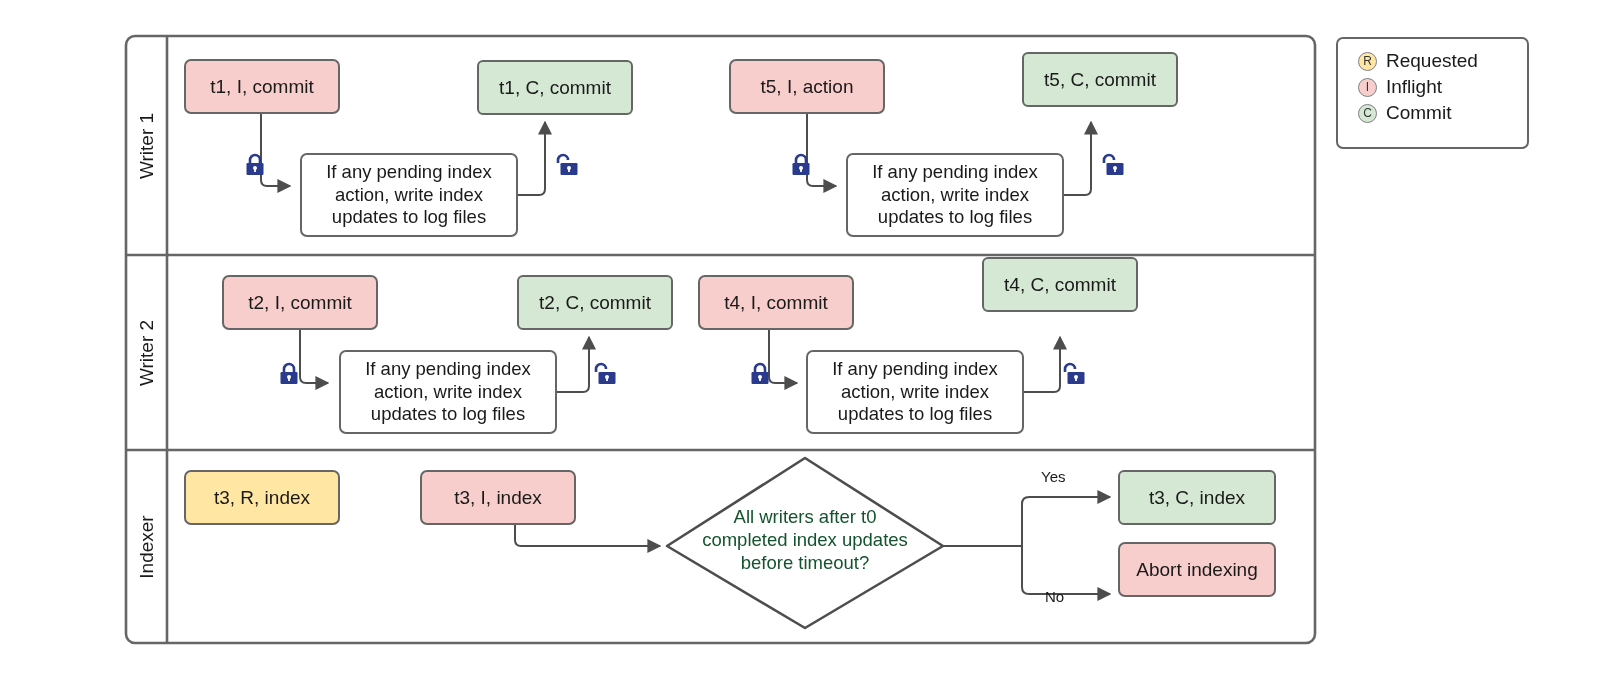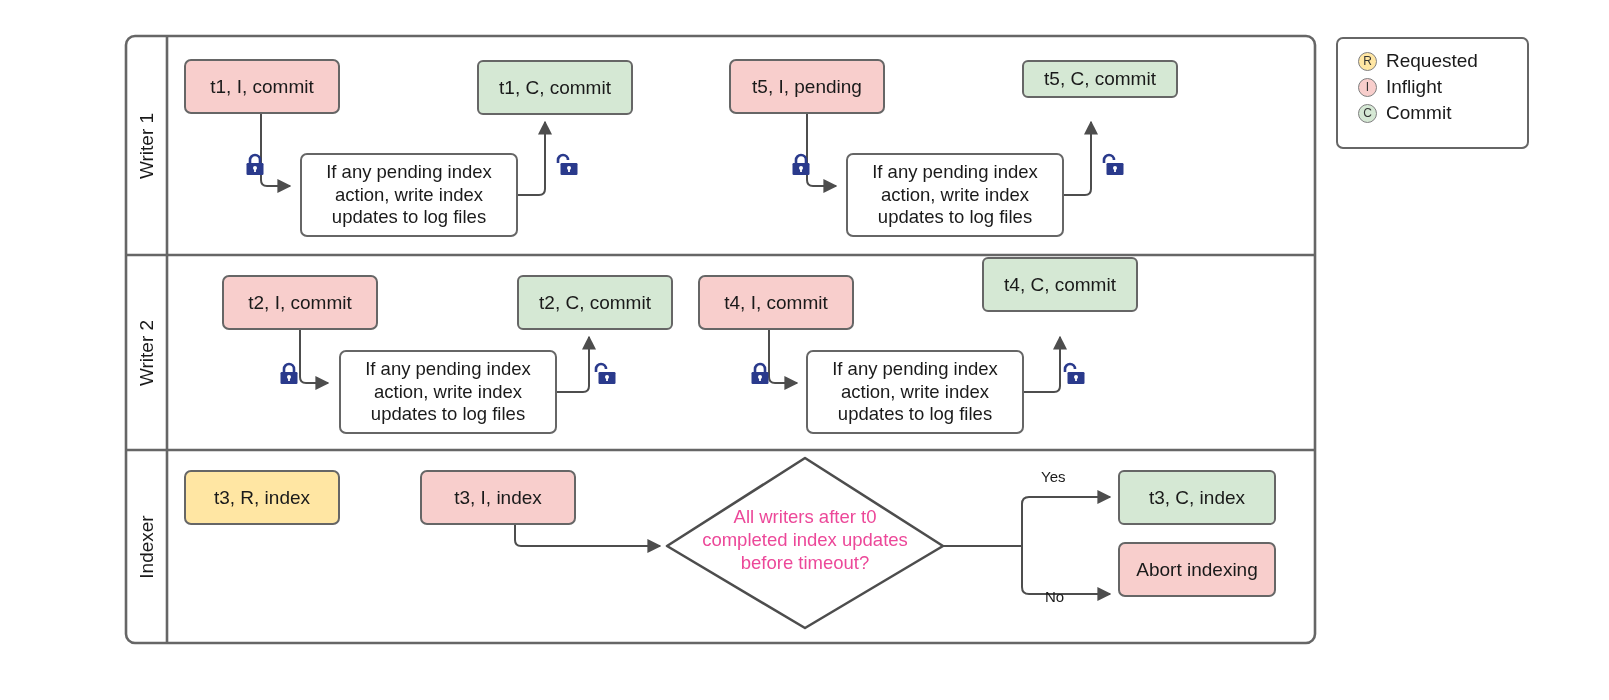--- a/index.html
+++ b/index.html
@@ -37,21 +37,21 @@
 
   
   .edge-label{
     position:absolute;font-size:15px;color:#1a1a1a;
     background:transparent;white-space:nowrap;
   }
 
   
   .diamond-text{
     position:absolute;text-align:center;font-size:18.5px;
-    line-height:1.24;color:#ec4899;white-space:nowrap;
+    line-height:1.24;color:#14532d;white-space:nowrap;
   }
 
   
   #legend{
     position:absolute;box-sizing:border-box;
     border:2px solid #666666;border-radius:7px;background:#ffffff;
   }
   .legend-row{
     position:absolute;display:flex;align-items:center;
     font-size:19px;color:#1a1a1a;
@@ -123,23 +123,23 @@
     <span>Indexer</span>
   </div>
 
   <div class="node n-pink" style="left:184px;top:59px;width:156px;height:55px;">
     <span>t1, I, commit</span>
   </div>
   <div class="node n-green" style="left:477px;top:60px;width:156px;height:55px;">
     <span>t1, C, commit</span>
   </div>
   <div class="node n-pink" style="left:729px;top:59px;width:156px;height:55px;">
-    <span>t5, I, pending</span>
-  </div>
-  <div class="node n-green" style="left:1022px;top:60px;width:156px;height:38px;">
+    <span>t5, I, action</span>
+  </div>
+  <div class="node n-green" style="left:1022px;top:52px;width:156px;height:55px;">
     <span>t5, C, commit</span>
   </div>
 
   <div class="node n-white" style="left:300px;top:153px;width:218px;height:84px;flex-direction:column;">
     <span>If any pending index</span>
     <span>action, write index</span>
     <span>updates to log files</span>
   </div>
   <div class="node n-white" style="left:846px;top:153px;width:218px;height:84px;flex-direction:column;">
     <span>If any pending index</span>

